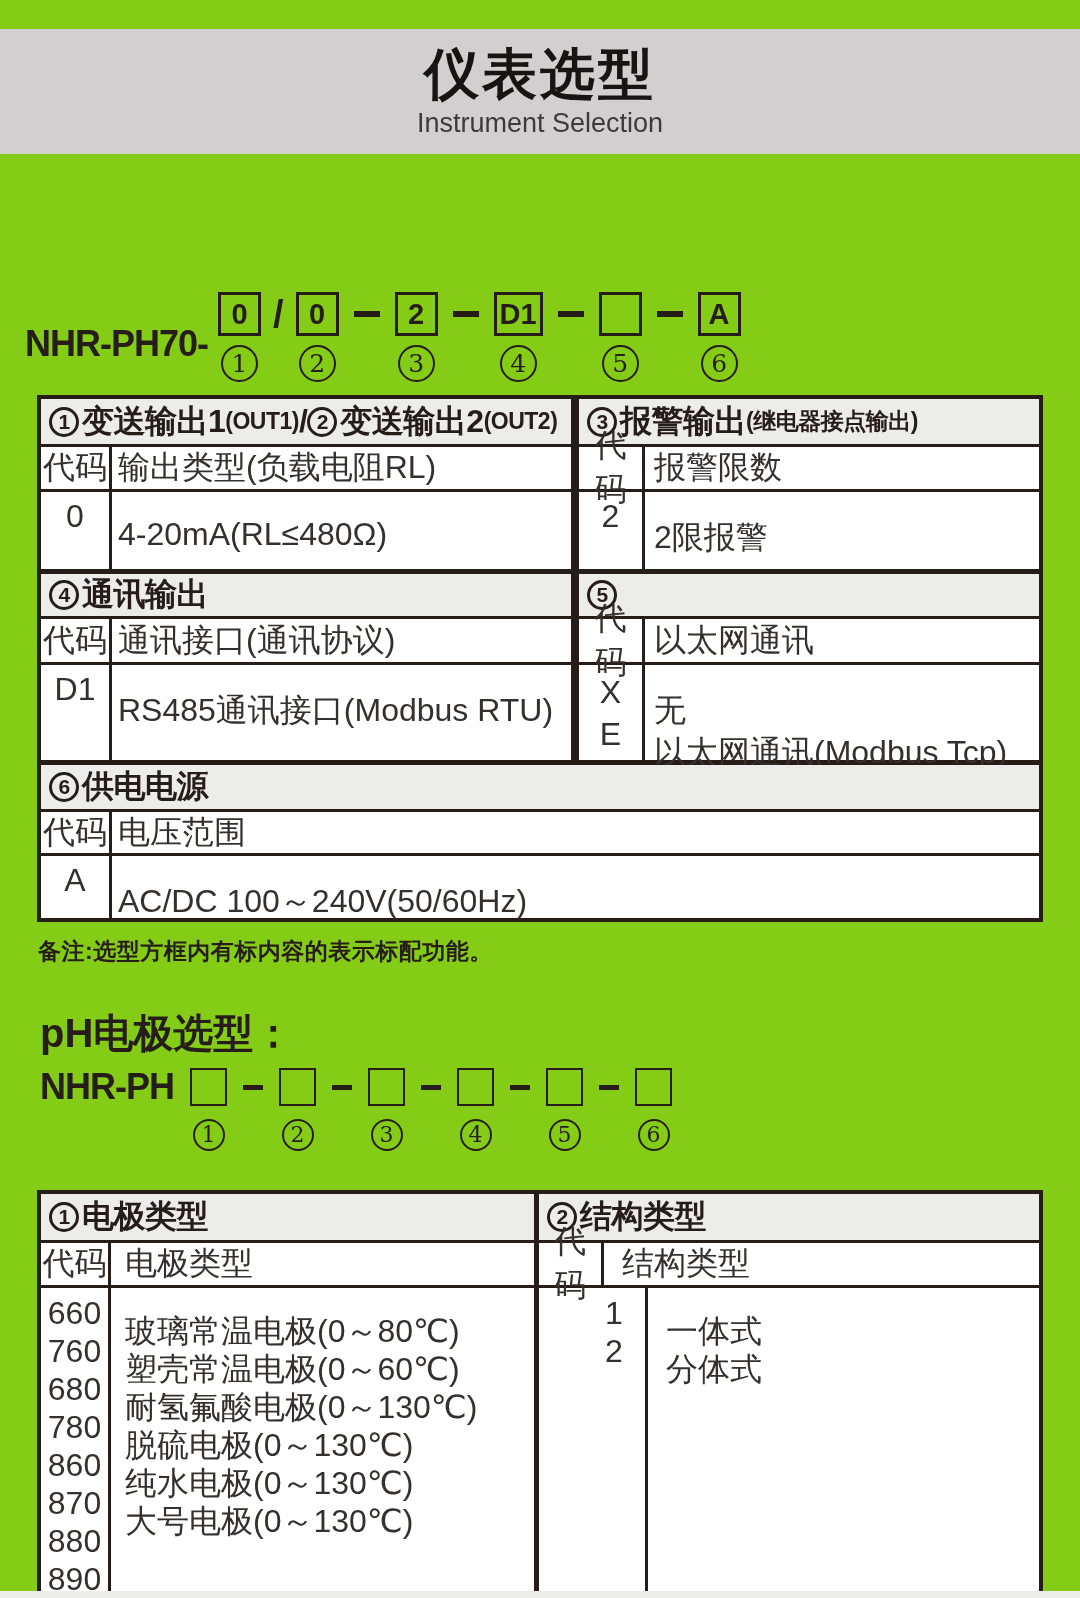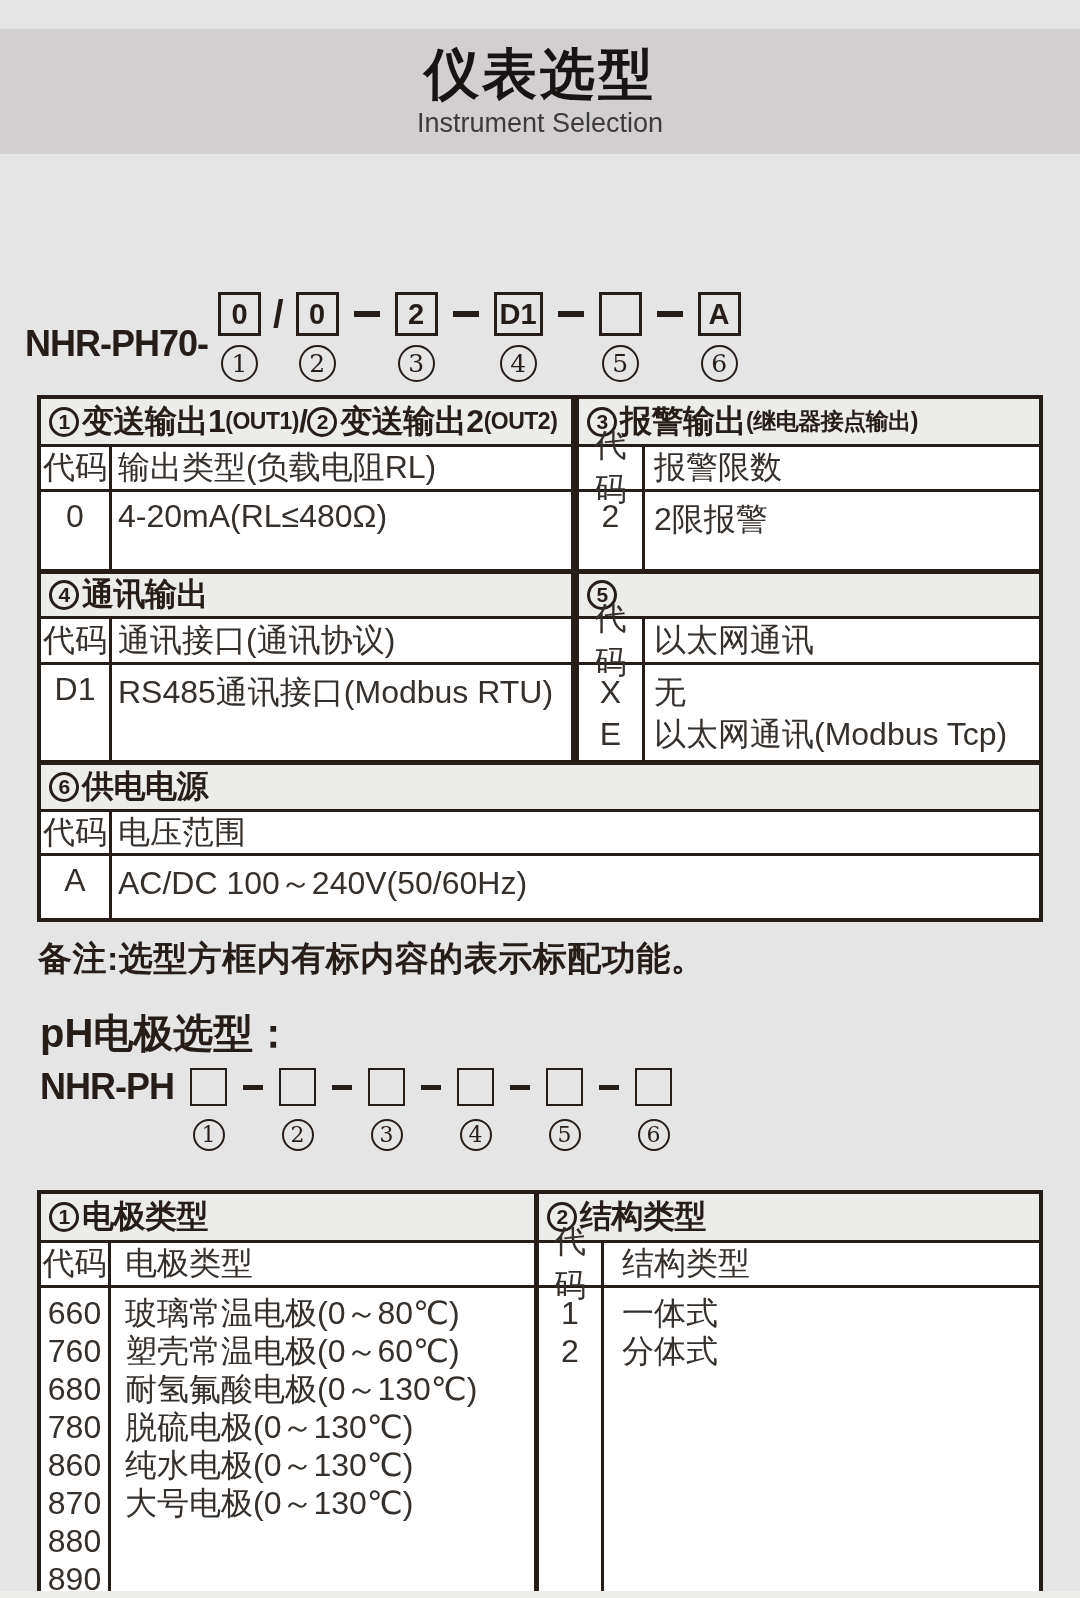--- a/index.html
+++ b/index.html
@@ -3,21 +3,21 @@
 <meta charset="utf-8">
 <style>
   :root{
     --ink:#261d19;
     --txt:#35302c;
     --grayhead:#ececeb;
     --band:#d1cfd0;
   }
   *{box-sizing:border-box; margin:0; padding:0;}
   body{background:#ffffff; font-family:"Liberation Sans","DejaVu Sans",sans-serif; color:var(--txt);}
-  .page{position:relative; width:1080px; height:1598px; background:#e5e5e5; overflow:hidden;}
+  .page{position:relative; width:1080px; height:1598px; background:#84cc16; overflow:hidden;}
 
   
   .banner{position:absolute; left:0; top:29px; width:1080px; height:125px; background:var(--band);
           display:flex; flex-direction:column; align-items:center; justify-content:center;}
   .banner-title{font-size:55px; font-weight:700; color:#171414; letter-spacing:3px; line-height:1;}
   .banner-sub{font-size:27px; color:#3d3a3a; margin-top:8px; line-height:1;}
 
   
   .h-controller{position:absolute; left:28px; top:244px; font-size:38px; font-weight:700; color:var(--ink); letter-spacing:0px;}
   .h-electrode{position:absolute; left:40px; top:1006px; font-size:40px; font-weight:700; color:var(--ink);}
@@ -63,32 +63,32 @@
   .half-r .ccell{width:66px;}
   .tbl2 .half-l .ccell{width:70px;}
   .tbl2 .half-r .ccell{width:65px;}
   .dcell{flex:1; min-width:0; display:flex; align-items:center; padding-left:6px;
          font-size:32px; color:var(--txt); white-space:nowrap;}
   .half-r .dcell{padding-left:9px;}
   .tbl2 .dcell{padding-left:14px;}
   .tbl2 .half-r .dcell{padding-left:18px;}
   .toprow .ccell,.toprow .dcell{align-items:flex-start;}
   .toprow .ccell{padding-top:6px;}
-  .toprow .dcell{padding-top:6px;}
+  .toprow .dcell{padding-top:24px;}
   .stack{display:flex; flex-direction:column;}
   .stack.lh42 > div{line-height:42px; height:42px;}
   .stack.lh38 > div{line-height:38px; height:38px;}
   .stack .code-line{text-align:center;}
 
   .h45{height:45px;} .h42{height:42px;} .h43{height:43px;} .h41{height:41px;}
   .h77{height:77px;} .h95{height:95px;} .h44{height:44px;} .h62{height:62px;}
-  .h46{height:46px;} .h304{height:304px;}
-
-  
-  .note{position:absolute; left:38px; top:936px; font-size:34px; font-weight:700; color:var(--ink); letter-spacing:0.5px;}
+  .h46{height:46px;} .h304{height:304px;gap:44px;}
+
+  
+  .note{position:absolute; left:38px; top:936px; font-size:23px; font-weight:700; color:var(--ink); letter-spacing:0.5px;}
   .bottom-strip{position:absolute; left:0; top:1591px; width:1080px; height:7px; background:#ededec;}
 </style>
 </head>
 <body>
 
 <div class="page">
 
   <div class="banner">
     <div class="banner-title">仪表选型</div>
     <div class="banner-sub">Instrument Selection</div>

